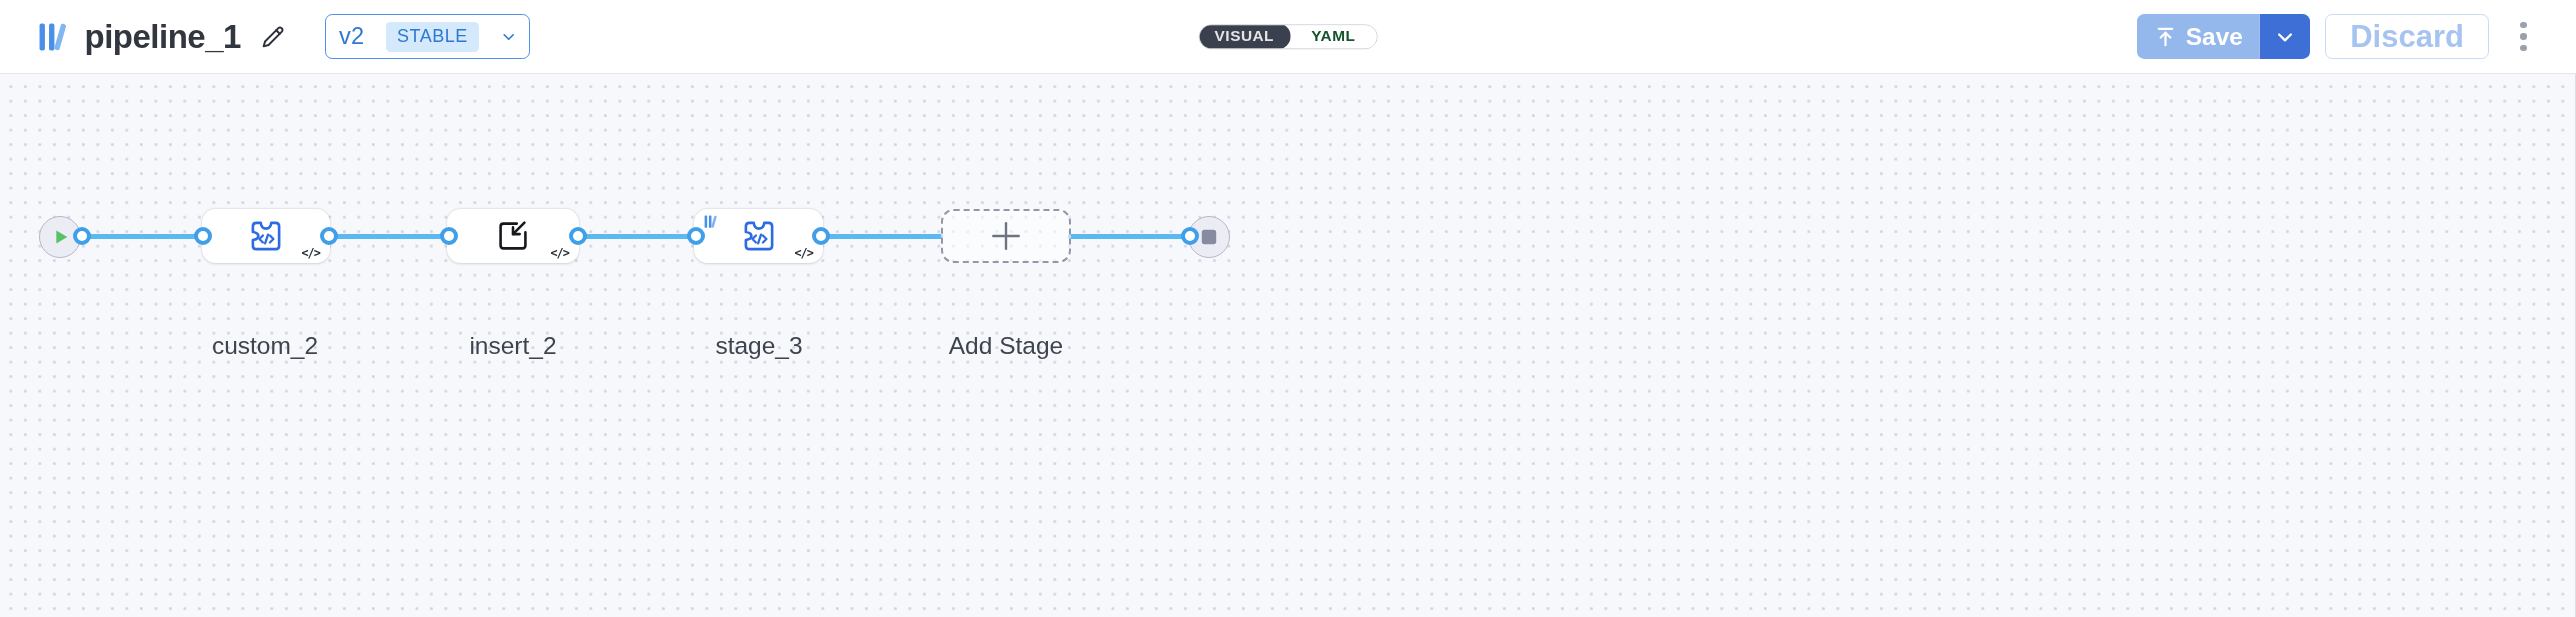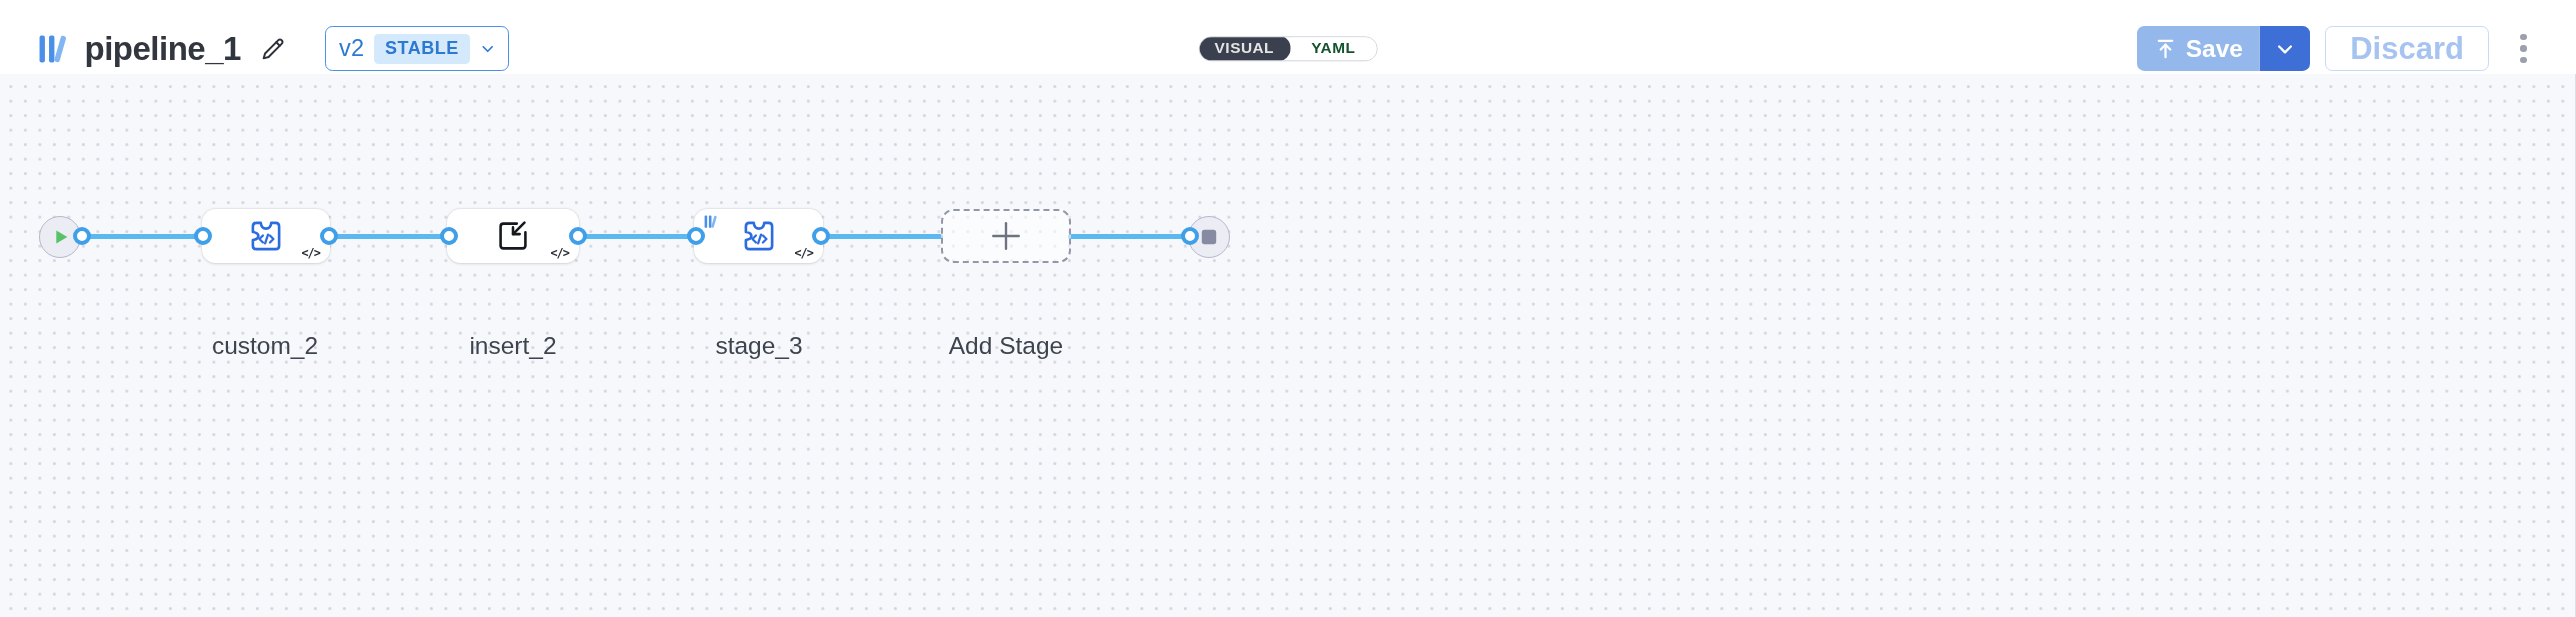--- a/index.html
+++ b/index.html
@@ -2,29 +2,29 @@
 <html style="font-size:14.5px"><head>
 <meta charset="utf-8">
 <style>
   * { margin:0; padding:0; box-sizing:border-box; }
   html,body { width:2576px; height:617px; overflow:hidden; background:#fff;
     font-family:"Liberation Sans", sans-serif; }
 
   
   .header { position:relative; width:2576px; height:74px; background:#ffffff;
     border-bottom:1.8px solid #e4e6eb; display:flex; align-items:center;
-    padding:0 44px 0 36px;margin-top:12px; }
+    padding:0 44px 0 36px; }
   .logo { width:34px; height:34px; flex:0 0 auto; }
   .title { font-size:33px; font-weight:700; color:#31363f; letter-spacing:-0.5px; margin-left:14.5px; }
   .pencil-btn { margin-left:14.5px; width:36px; height:36px; display:flex; align-items:center;
     justify-content:center; background:none; border:none; cursor:pointer; }
-  .version-btn { margin-left:34px; height:45px; display:flex; align-items:center; gap:10px;
+  .version-btn { margin-left:34px; height:45px; display:flex; align-items:center; gap:22px;
     background:#fff; border:1.8px solid #4a8fe8; border-radius:7.3px; padding:0 12.7px; cursor:pointer; }
   .version-label { font-size:23.6px; color:#2e7ad1; font-weight:400; }
-  .version-status { background:#d4e9fb; color:#2d79d0; font-size:18px; font-weight:700;
+  .version-status { background:#d4e9fb; color:#2d79d0; font-size:18px; font-weight:400;
     letter-spacing:0.5px; padding:4.5px 11px; border-radius:4.5px; }
 
   .view-toggle { position:absolute; left:50%; top:50%; transform:translate(-50%,-50%);
     display:flex; height:25.4px; border:1.4px solid #ced2db; border-radius:907px;
     background:#fff; overflow:hidden; }
   .view-seg { display:flex; align-items:center; justify-content:center; font-size:15.4px;
     font-weight:700; letter-spacing:0.5px; cursor:pointer; }
   .view-seg.active { width:92px; background:#3a404e; color:#e5e5e5; border-radius:907px;
     margin:-1.4px 0 -1.4px -1.4px; height:25.4px; }
   .view-seg.inactive { width:86px; color:#14532d; background:#fff; }

